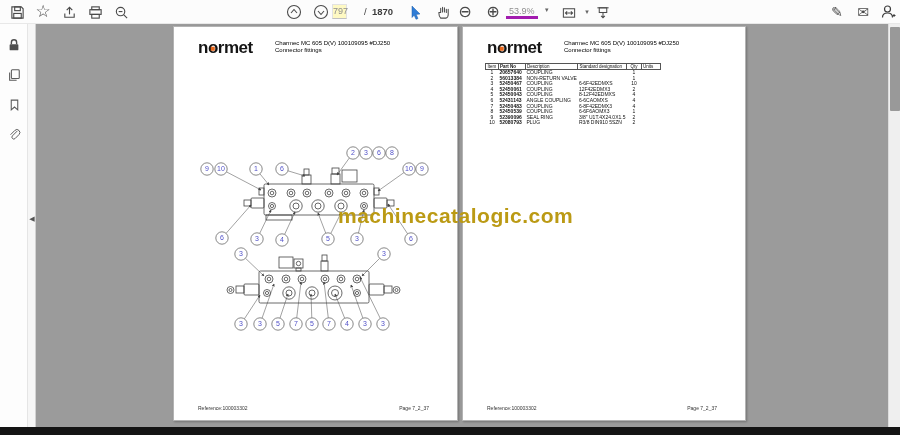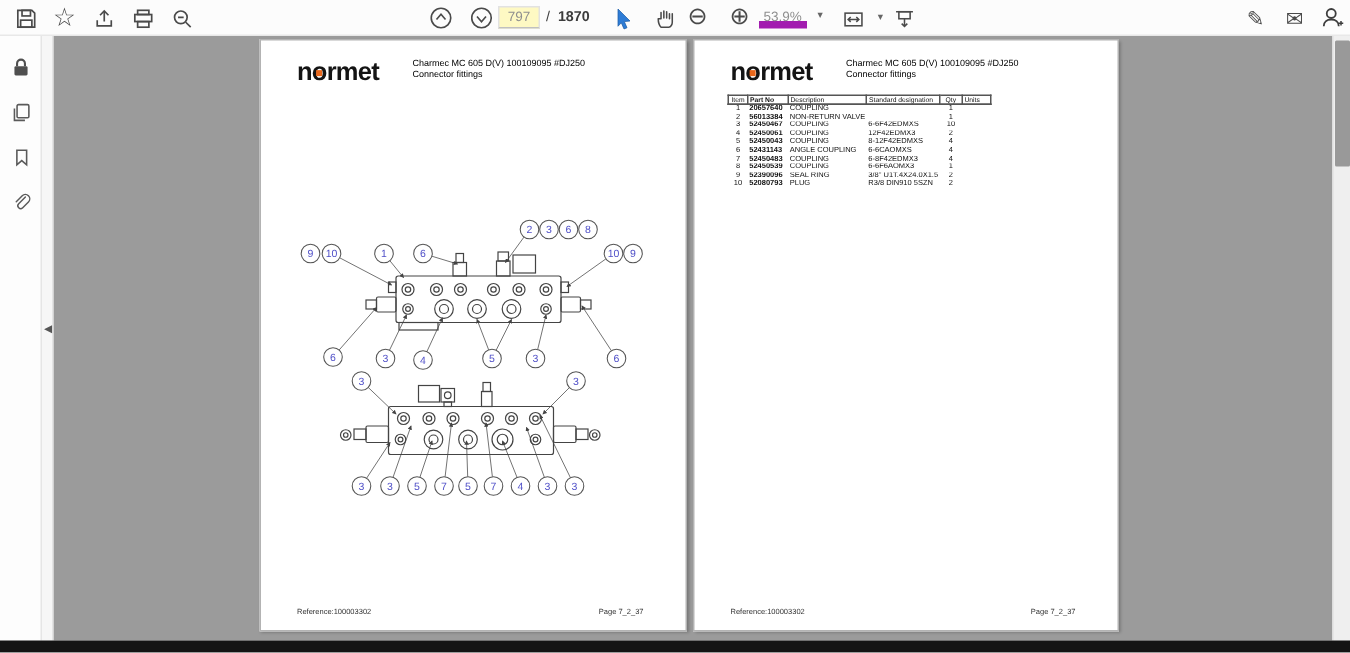--- a/index.html
+++ b/index.html
@@ -4,23 +4,23 @@
 <style>
   * { margin:0; padding:0; box-sizing:border-box; }
   html,body { width:900px; height:435px; overflow:hidden; }
   body { font-family:"Liberation Sans","DejaVu Sans",sans-serif; background:#fff; position:relative; }
 
   
   .toolbar { position:absolute; left:0; top:0; width:900px; height:24px; background:#fcfcfc; border-bottom:1px solid #e8e8e8; z-index:20; }
   .tb { position:absolute; top:3px; width:18px; height:18px; display:flex; align-items:center; justify-content:center; color:#4a4a4a; cursor:default; }
   .tb svg { display:block; }
   .tb.glyph { font-size:15px; line-height:18px; }
-  .page-input { position:absolute; left:332px; top:4px; width:28px; height:15px; border:1px solid #e2e2e2; border-bottom:1px solid #c0c0c0; background:#fef9c3; color:#8f8f8f; font-size:9px; text-align:center; line-height:13px; }
+  .page-input { position:absolute; left:332px; top:4px; width:15px; height:15px; border:1px solid #e2e2e2; border-bottom:1px solid #c0c0c0; background:#fef9c3; color:#8f8f8f; font-size:9px; text-align:center; line-height:13px; }
   .page-total { position:absolute; left:364px; top:6px; font-size:9.5px; color:#3c3c3c;text-align:center; }
-  .zoom-label { position:absolute; left:506px; top:4px; height:15px; font-size:9px; color:#8f8f8f; border-bottom:5px solid #a21caf; padding:1px 3px 0 3px; line-height:13px;text-align:center; }
+  .zoom-label { position:absolute; left:506px; top:4px; height:15px; font-size:9px; color:#8f8f8f; border-bottom:3px solid #a21caf; padding:1px 3px 0 3px; line-height:13px;text-align:center; }
   .zoom-caret { position:absolute; left:545px; top:6px; font-size:7px; color:#666; }
   .small-caret { font-size:7px; color:#666; margin-left:2px; }
 
   
   .sidebar { position:absolute; left:0; top:24px; width:28px; height:403px; background:#fdfdfd; border-right:1px solid #e5e5e5; z-index:15; }
   .sb-icon { position:absolute; left:5px; width:18px; height:18px; display:flex; align-items:center; justify-content:center; color:#5a5a5a; }
   .splitter { position:absolute; left:28px; top:24px; width:8px; height:403px; background:#f6f6f6; border-right:1px solid #d2d2d2; z-index:14; }
   .collapse-arrow { position:absolute; left:28px; top:215px; width:8px; text-align:center; font-size:7px; color:#555; z-index:16; }
 
   
@@ -510,18 +510,19 @@
             <td class="c4">2</td>
             <td class="c5"></td>
           </tr>
         </tbody>
     </table>
 
     <div class="footer-ref">Reference:100003302</div>
     <div class="footer-page">Page 7_2_37</div>
   </div>
 
+  <div class="watermark" style="color: rgb(187, 154, 20);">machinecatalogic.com</div>
 </div>
 
 <div class="scrollbar">
   <div class="scroll-thumb"></div>
 </div>
 <div class="bottombar"></div>
 
 </body></html>

